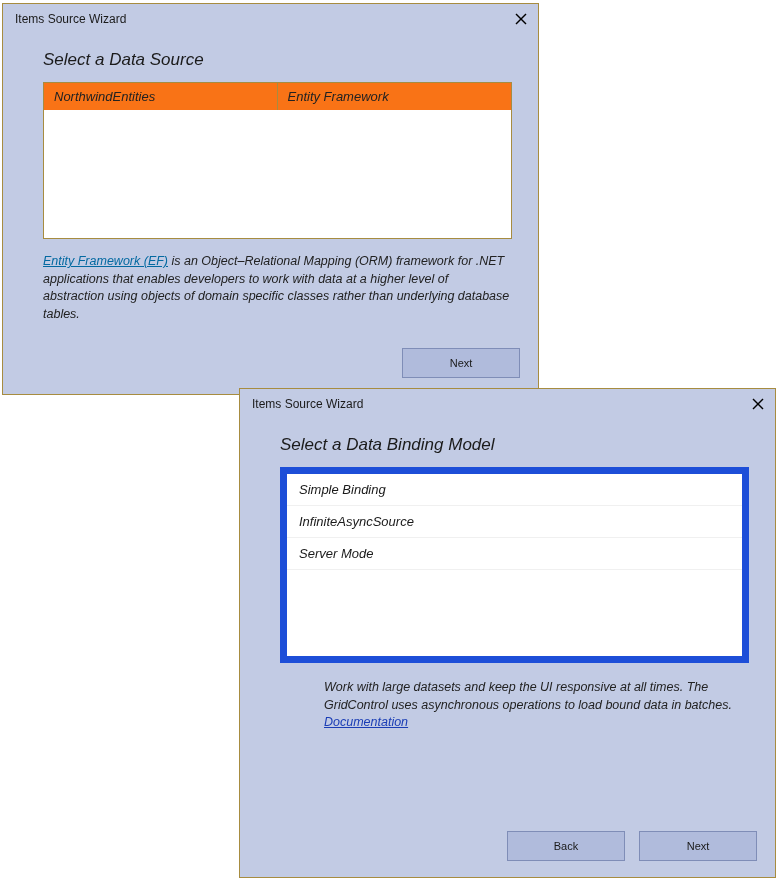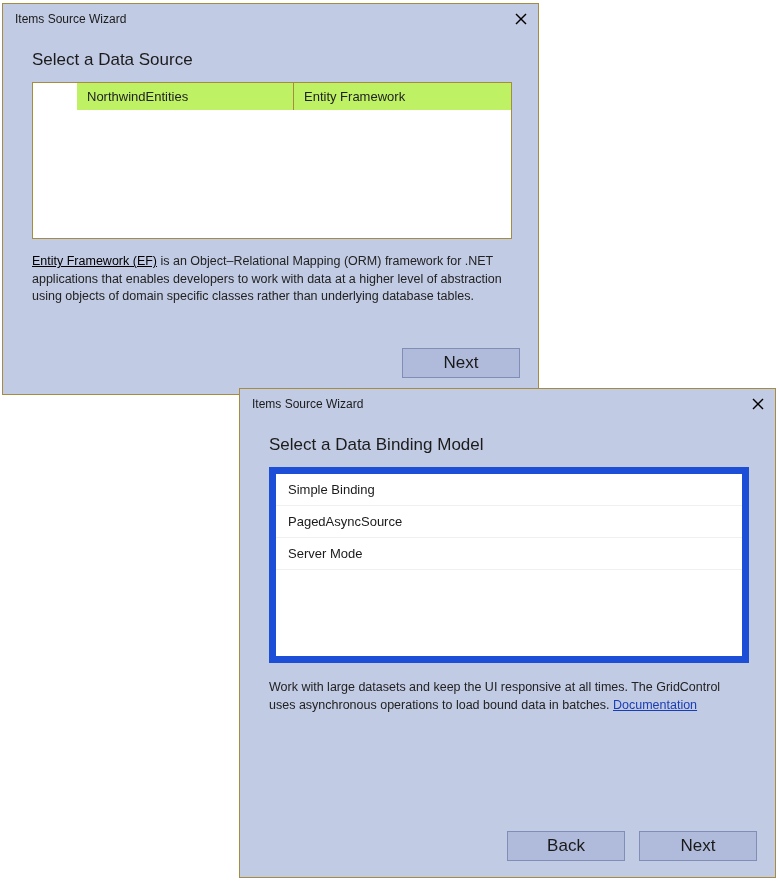--- a/index.html
+++ b/index.html
@@ -27,63 +27,62 @@
     padding: 0 10px 0 12px;
   }
   .titlebar .title { flex: 1; font-size: 12px; color: #1a1a1a; }
   .close-icon {
     width: 14px; height: 14px;
     display: flex; align-items: center; justify-content: center;
     cursor: pointer;
   }
   .close-icon svg { width: 12px; height: 12px; }
 
-  .content { padding: 10px 26px 14px 29px; }
+  .content { padding: 10px 26px 14px 40px; font-style: italic; }
   .heading { font-size: 17px; margin: 6px 0 12px 0; color: #1b1b1b; font-weight: 400; }
 
   .table {
     width: 100%;
     border: 1px solid #a78c40;
     background: #ffffff;
   }
   .table-header {
     display: flex;
-    background: #bef264;
-    margin-left: 44px;
+    background: #f97316;
   }
   .table-header .cell {
     padding: 6px 10px;
     font-size: 13px;
     color: #222;
   }
   .table-header .cell:first-child { width: 50%; border-right: 1px solid #a78c40; }
   .table-header .cell:last-child  { width: 50%; }
   .table-body { height: 128px; background: #fff; }
 
   .desc {
     margin-top: 14px;
     font-size: 12.5px;
     line-height: 1.4;
     color: #222;
   }
-  .desc a { color: #000000; text-decoration: underline; }
+  .desc a { color: #0369a1; text-decoration: underline; }
 
   .buttons {
     position: absolute;
     right: 18px;
     bottom: 16px;
     display: flex;
     gap: 14px;
   }
   .btn {
     width: 118px; height: 30px;
     background: #b0bbdc;
     border: 1px solid #7f8db7;
     display: flex; align-items: center; justify-content: center;
-    font-size: 17px;
+    font-size: 11px;
     color: #1a1a1a;
     cursor: pointer;
   }
 
   
   .listbox {
     width: 100%;
     border: 7px solid #1d4ed8;
     background: #fff;
   }
@@ -95,20 +94,21 @@
   }
   .list-item:last-child { border-bottom: none; }
   .list-item.selected { background: #f3c676; }
   .list-filler { height: 86px; }
 
   .desc2 {
     margin-top: 16px;
     font-size: 12.5px;
     line-height: 1.4;
     color: #222;
+    margin-left: 44px;
   }
   .desc2 a { color: #1a3db5; text-decoration: underline; }
 </style>
 </head>
 <body>
 
 <div class="dialog dialog-1">
   <div class="titlebar">
     <span class="title">Items Source Wizard</span>
     <span class="close-icon">
@@ -144,21 +144,21 @@
           <line x1="1" y1="1" x2="11" y2="11" stroke="#000" stroke-width="1.4"></line>
           <line x1="11" y1="1" x2="1" y2="11" stroke="#000" stroke-width="1.4"></line>
         </svg>
     </span>
   </div>
   <div class="content">
     <div class="heading">Select a Data Binding Model</div>
     <div class="listbox" id="binding-list">
 
     <div class="list-item">Simple Binding</div>
-        <div class="list-item">PagedAsyncSource</div>
+        <div class="list-item">InfiniteAsyncSource</div>
         <div class="list-item">Server Mode</div>
         <div class="list-filler"></div>
       </div>
     <div class="desc2">
       <span>Work with large datasets and keep the UI responsive at all times. The GridControl uses asynchronous operations to load bound data in batches. </span><a href="#">Documentation</a>
     </div>
   </div>
   <div class="buttons">
     <div class="btn">Back</div>
     <div class="btn">Next</div>

